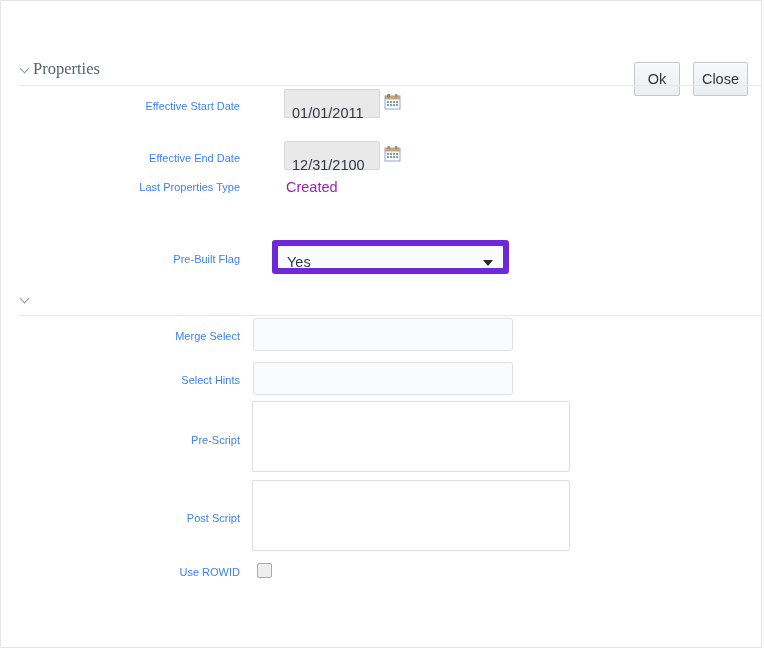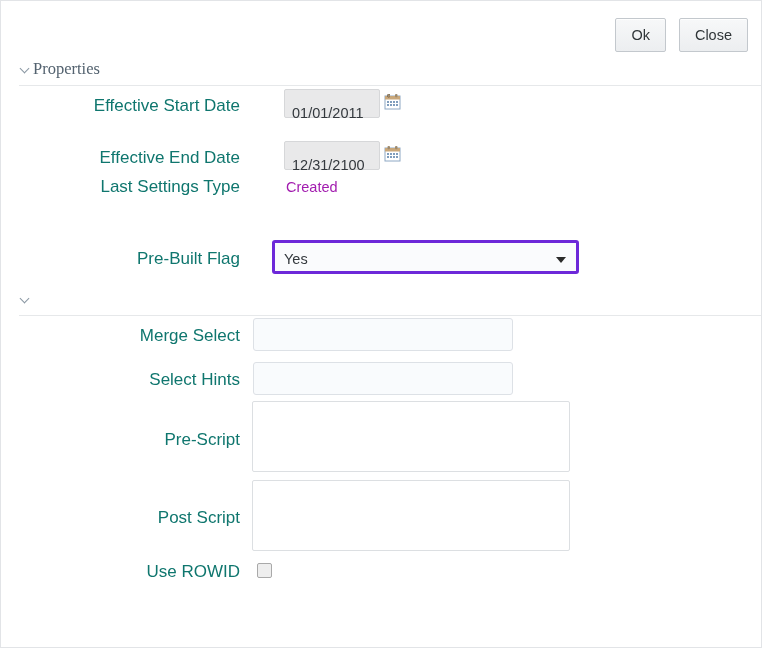--- a/index.html
+++ b/index.html
@@ -26,32 +26,33 @@
   .button-bar {
     position: absolute;
     top: 17px;
     right: 13px;
     display: flex;
     gap: 13px;
   }
   .btn {
     min-width: 46px;
     height: 34px;
-    padding: 0 15px;
+    padding: 0 8px;
     box-sizing: border-box;
     background: linear-gradient(to bottom, #f7f8f9 0%, #eceef0 100%);
     border: 1px solid #c3c8cd;
     border-radius: 2px;
     color: #2f3538;
     font-family: "Liberation Sans", sans-serif;
     font-size: 14.5px;
     line-height: 32px;
     text-align: center;
     cursor: pointer;
     box-shadow: 0 1px 0 rgba(255,255,255,0.85) inset;
+    margin-top: 44px;
   }
 
   
   .section-header {
     position: absolute;
     left: 18px;
     width: 744px;
     height: 27px;
     border-bottom: 1px solid #e6e8ea;
     box-sizing: border-box;
@@ -88,23 +89,23 @@
   
   .row {
     position: absolute;
     left: 0;
   }
   .field-label {
     position: absolute;
     width: 225px;
     left: 14px;
     text-align: right;
-    color: #0f766e;
-    font-family: "Liberation Sans", sans-serif;
-    font-size: 17px;
+    color: #3b82f6;
+    font-family: "Liberation Sans", sans-serif;
+    font-size: 11px;
     line-height: 18px;
     white-space: nowrap;
   }
 
   
   .date-box {
     position: absolute;
     left: 283px;
     width: 96px;
     height: 29px;
@@ -133,25 +134,25 @@
     font-family: "Liberation Sans", sans-serif;
     font-size: 14.5px;
     line-height: 18px;
     white-space: nowrap;
   }
 
   
   .select-box {
     position: absolute;
     left: 271px;
-    width: 307px;
+    width: 237px;
     height: 34px;
     box-sizing: border-box;
     background: #fafbfd;
-    border: 3px solid #6d28d9;
+    border: 6px solid #6d28d9;
     border-radius: 3px;
     cursor: pointer;
     text-align: center;
   }
   .select-text {
     position: absolute;
     left: 9px;
     top: 0;
     line-height: 32px;
     color: #33383d;
@@ -272,21 +273,21 @@
           <rect x="3" y="11" width="2" height="2"></rect>
           <rect x="6" y="11" width="2" height="2"></rect>
           <rect x="9" y="11" width="2" height="2"></rect>
           <rect x="12" y="11" width="2" height="2"></rect>
         </g>
       </svg>
     </div>
   </div>
 
   <div class="row" style="top:177px; width:100%;">
-    <div class="field-label">Last Settings Type</div>
+    <div class="field-label">Last Properties Type</div>
     <div class="static-value">Created</div>
   </div>
 
 
   <div class="row" style="top:249px; width:100%;">
     <div class="field-label">Pre-Built Flag</div>
     <div class="select-box" style="top:-10px;">
       <span class="select-text">Yes</span>
       <span class="select-arrow"></span>
     </div>

